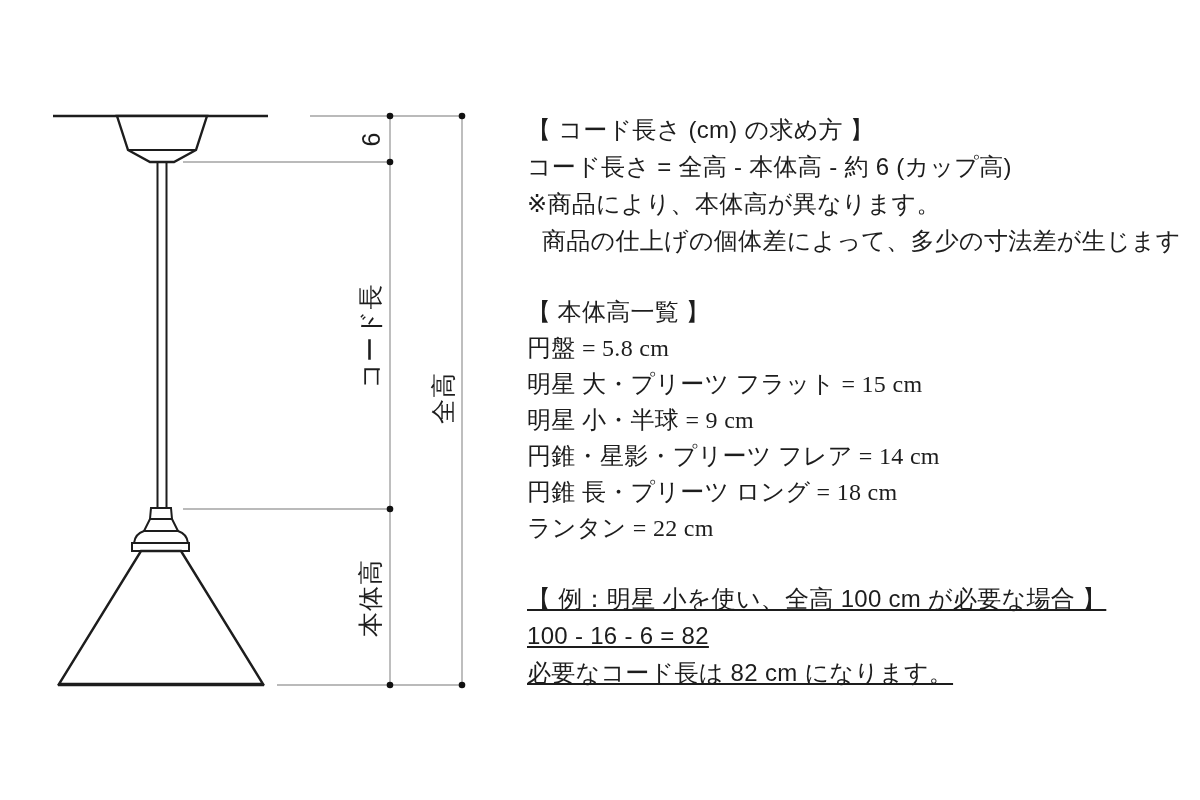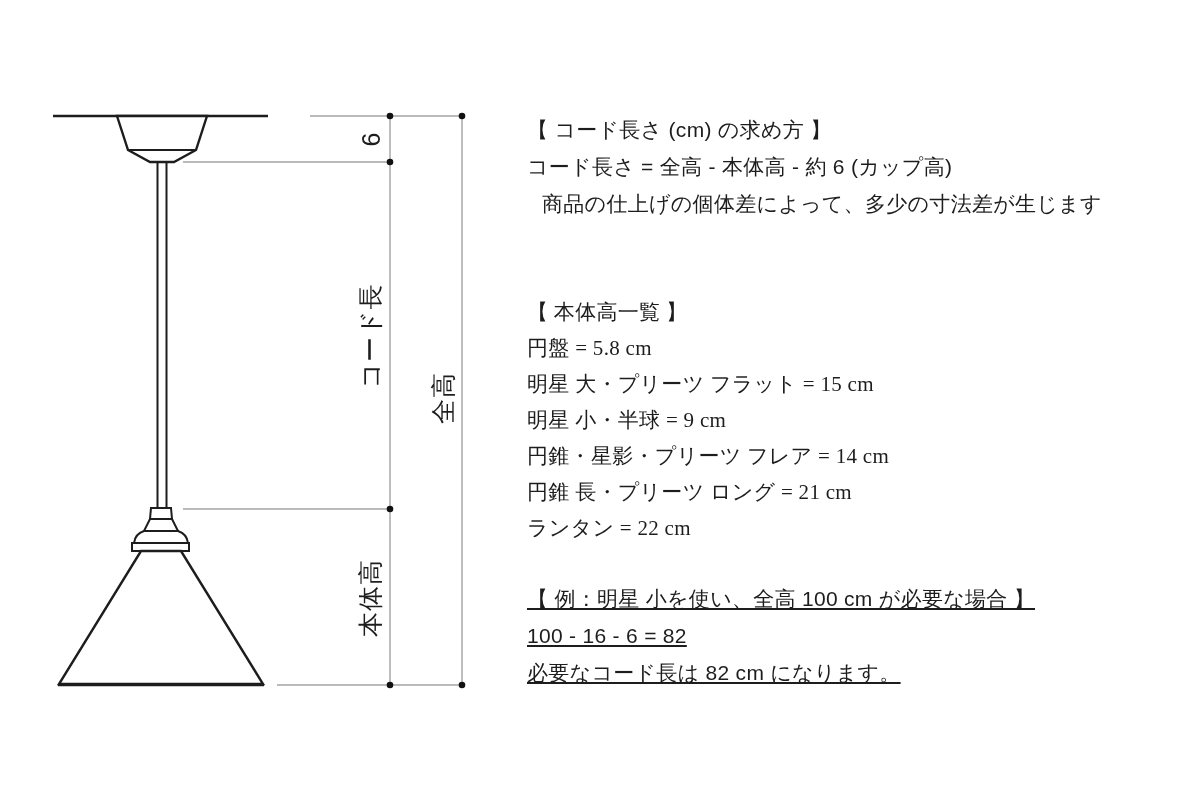--- a/index.html
+++ b/index.html
@@ -42,21 +42,21 @@
   .text-col {
     position: absolute;
     left: 527px;
     top: 0;
     width: 660px;
     height: 800px;
   }
   .text-col section { position: absolute; left: 0; width: 660px; }
   .text-col p {
     margin: 0;
-    font-size: 21px;
+    font-size: 24px;
     line-height: 37px;
     white-space: nowrap;
     letter-spacing: 0.3px;
   }
   #section-formula   { top: 111px; }
   #section-heights   { top: 294px; font-family: Liberation Serif, serif; }
   #section-heights p { line-height: 36px; }
   #section-example   { top: 580px; text-decoration: underline; }
   .indent { padding-left: 15px; }
 </style>
@@ -102,30 +102,31 @@
     <text transform="rotate(-90 370 336)" x="370" y="336">コード長</text>
     <text transform="rotate(-90 370 598)" x="370" y="598">本体高</text>
     <text transform="rotate(-90 443 398)" x="443" y="398">全高</text>
   </svg>
 
   <div class="text-col">
 
     <section id="section-formula">
       <p>【 コード長さ (cm) の求め方 】</p>
       <p>コード長さ = 全高 - 本体高 - 約 6 (カップ高)</p>
+      <p>※商品により、本体高が異なります。</p>
       <p class="indent">商品の仕上げの個体差によって、多少の寸法差が生じます</p>
     </section>
 
     <section id="section-heights">
       <p>【 本体高一覧 】</p>
       <p>円盤 = 5.8 cm</p>
       <p>明星 大・プリーツ フラット = 15 cm</p>
       <p>明星 小・半球 = 9 cm</p>
       <p>円錐・星影・プリーツ フレア = 14 cm</p>
-      <p>円錐 長・プリーツ ロング = 21 cm</p>
+      <p>円錐 長・プリーツ ロング = 18 cm</p>
       <p>ランタン = 22 cm</p>
     </section>
 
     <section id="section-example">
       <p>【 例：明星 小を使い、全高 100 cm が必要な場合 】</p>
       <p>100 - 16 - 6 = 82</p>
       <p>必要なコード長は 82 cm になります。</p>
     </section>
 
   </div>

